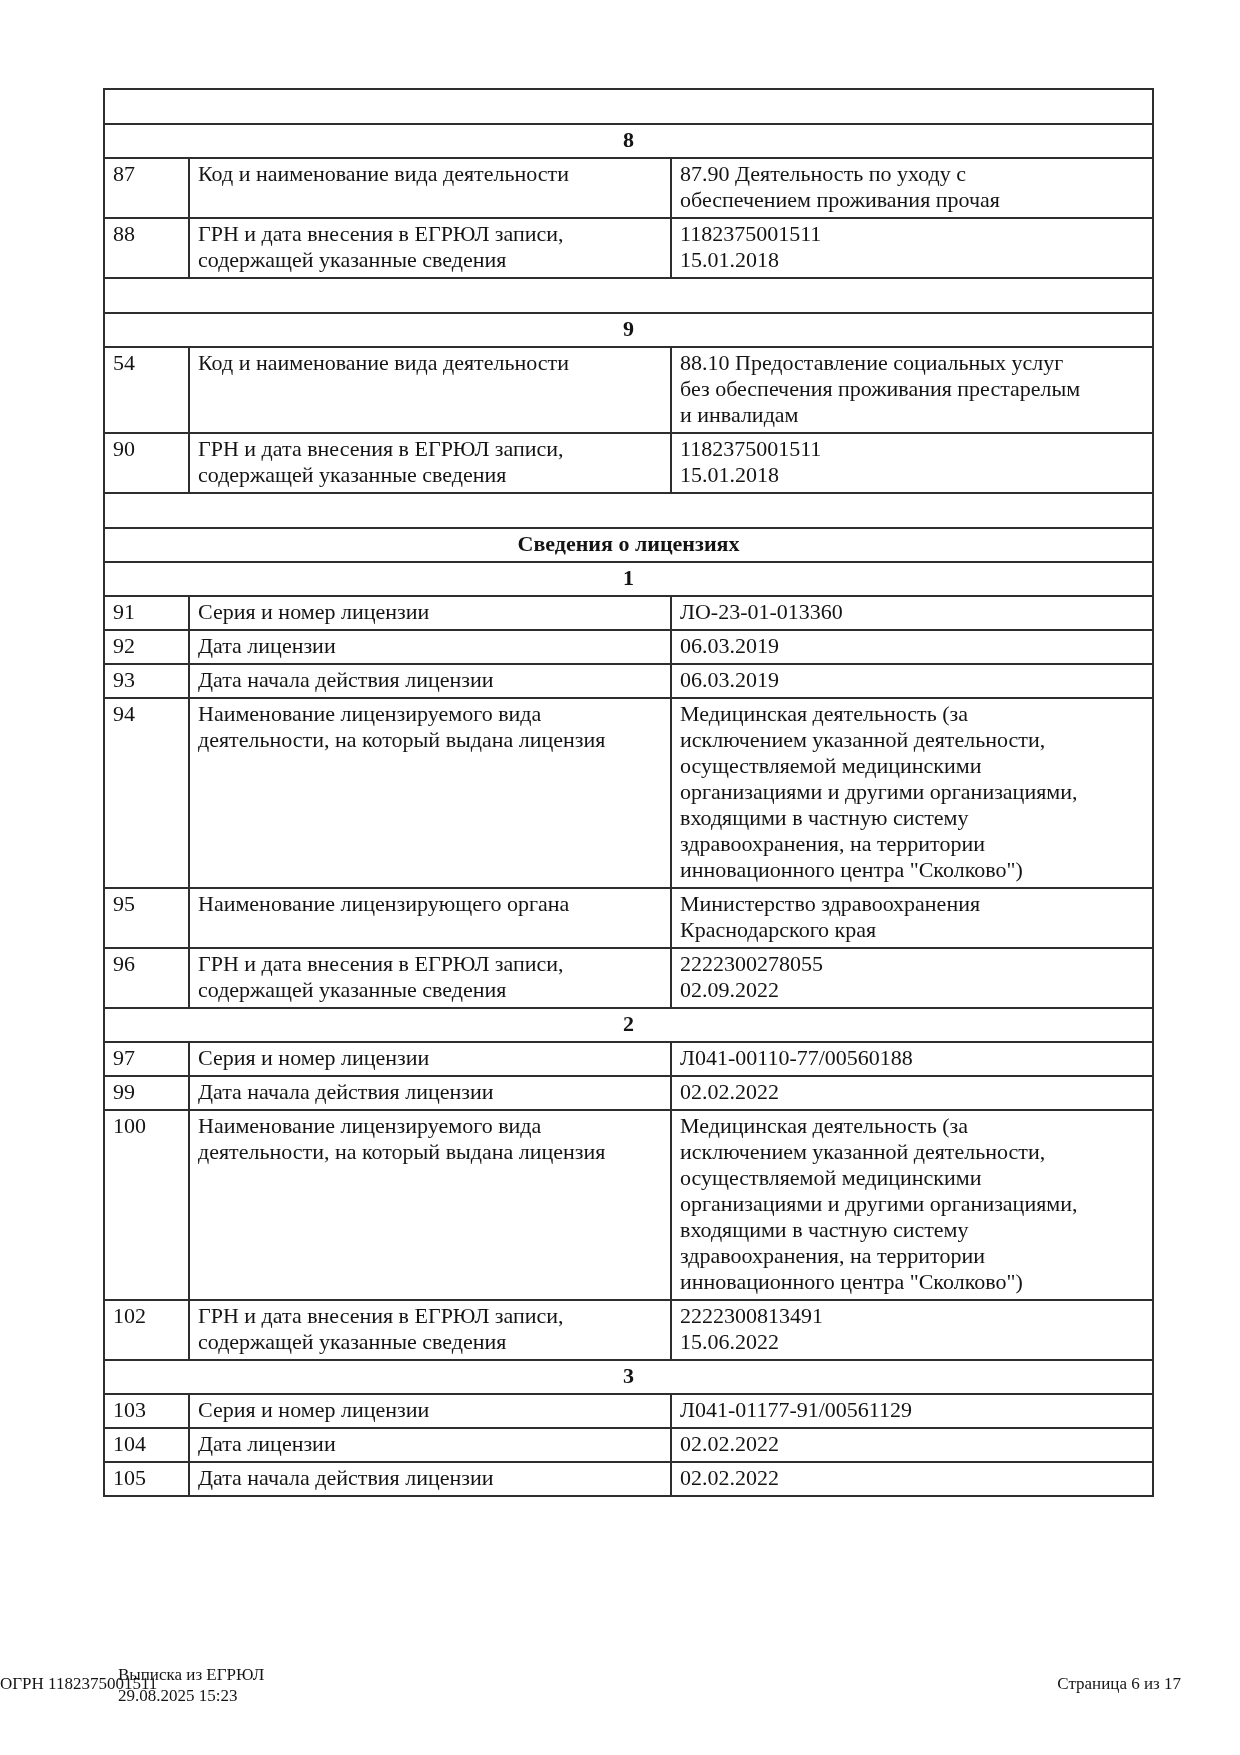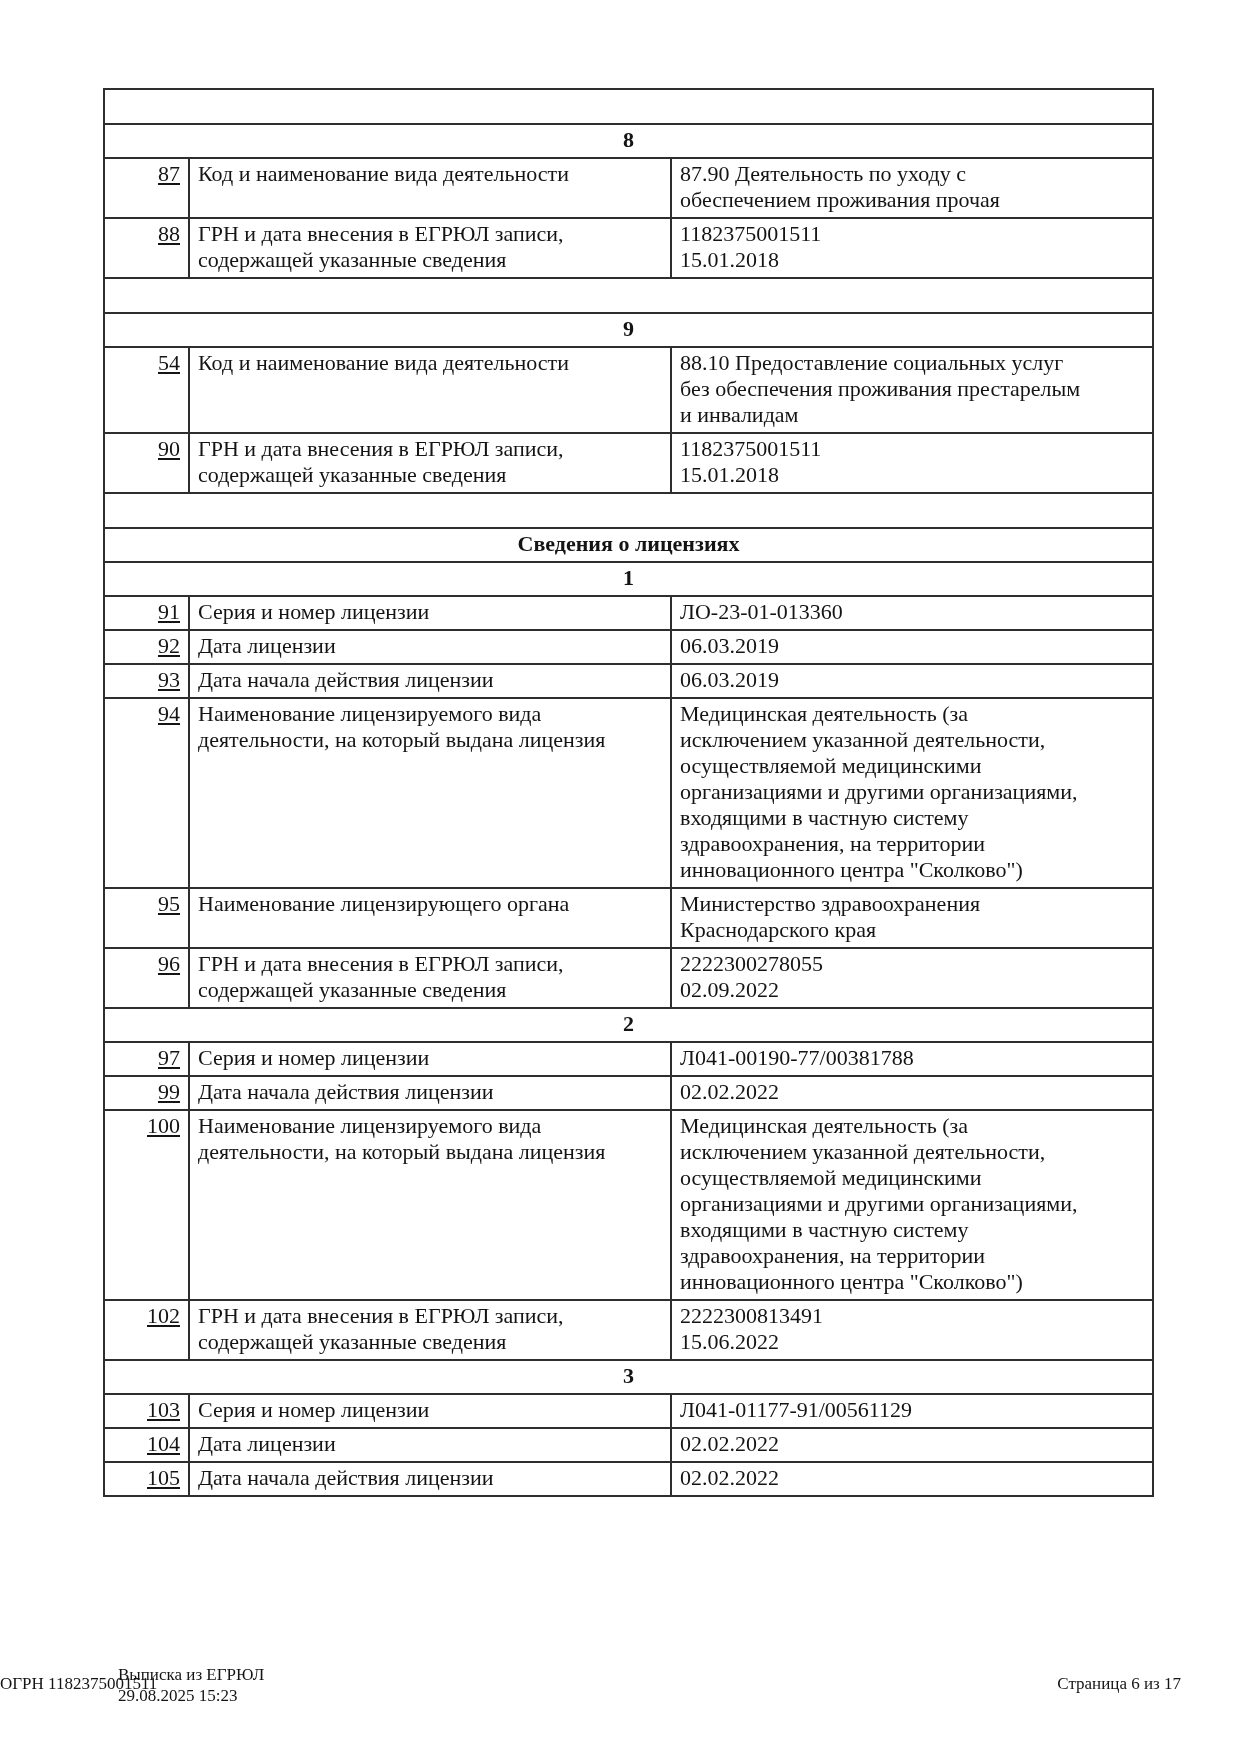--- a/index.html
+++ b/index.html
@@ -20,21 +20,21 @@
     table-layout:fixed;
     font-size:22px;
     line-height:26px;
   }
   table.egrul td{
     border:2px solid #2e2e2e;
     vertical-align:top;
     padding:2px 8px 4px 8px;
     overflow:hidden;
   }
-  td.num{text-align:right;padding-left:2px;padding-right:2px;text-decoration:underline;}
+  td.num{text-align:left;padding-left:2px;padding-right:2px;}
   td.label,td.value{white-space:pre-line;}
   td.section,td.title{
     text-align:center;
     font-weight:bold;
   }
   td.spacer{height:27px;}
   .footer{
     position:absolute;
     left:0;top:1652px;
     width:100%;
@@ -144,21 +144,21 @@
 содержащей указанные сведения</td>
           <td class="value">2222300278055
 02.09.2022</td>
         </tr>
         <tr>
           <td colspan="3" class="section">2</td>
         </tr>
         <tr>
           <td class="num">97</td>
           <td class="label">Серия и номер лицензии</td>
-          <td class="value">Л041-00190-77/00381788</td>
+          <td class="value">Л041-00110-77/00560188</td>
         </tr>
         <tr>
           <td class="num">99</td>
           <td class="label">Дата начала действия лицензии</td>
           <td class="value">02.02.2022</td>
         </tr>
         <tr>
           <td class="num">100</td>
           <td class="label">Наименование лицензируемого вида
 деятельности, на который выдана лицензия</td>

